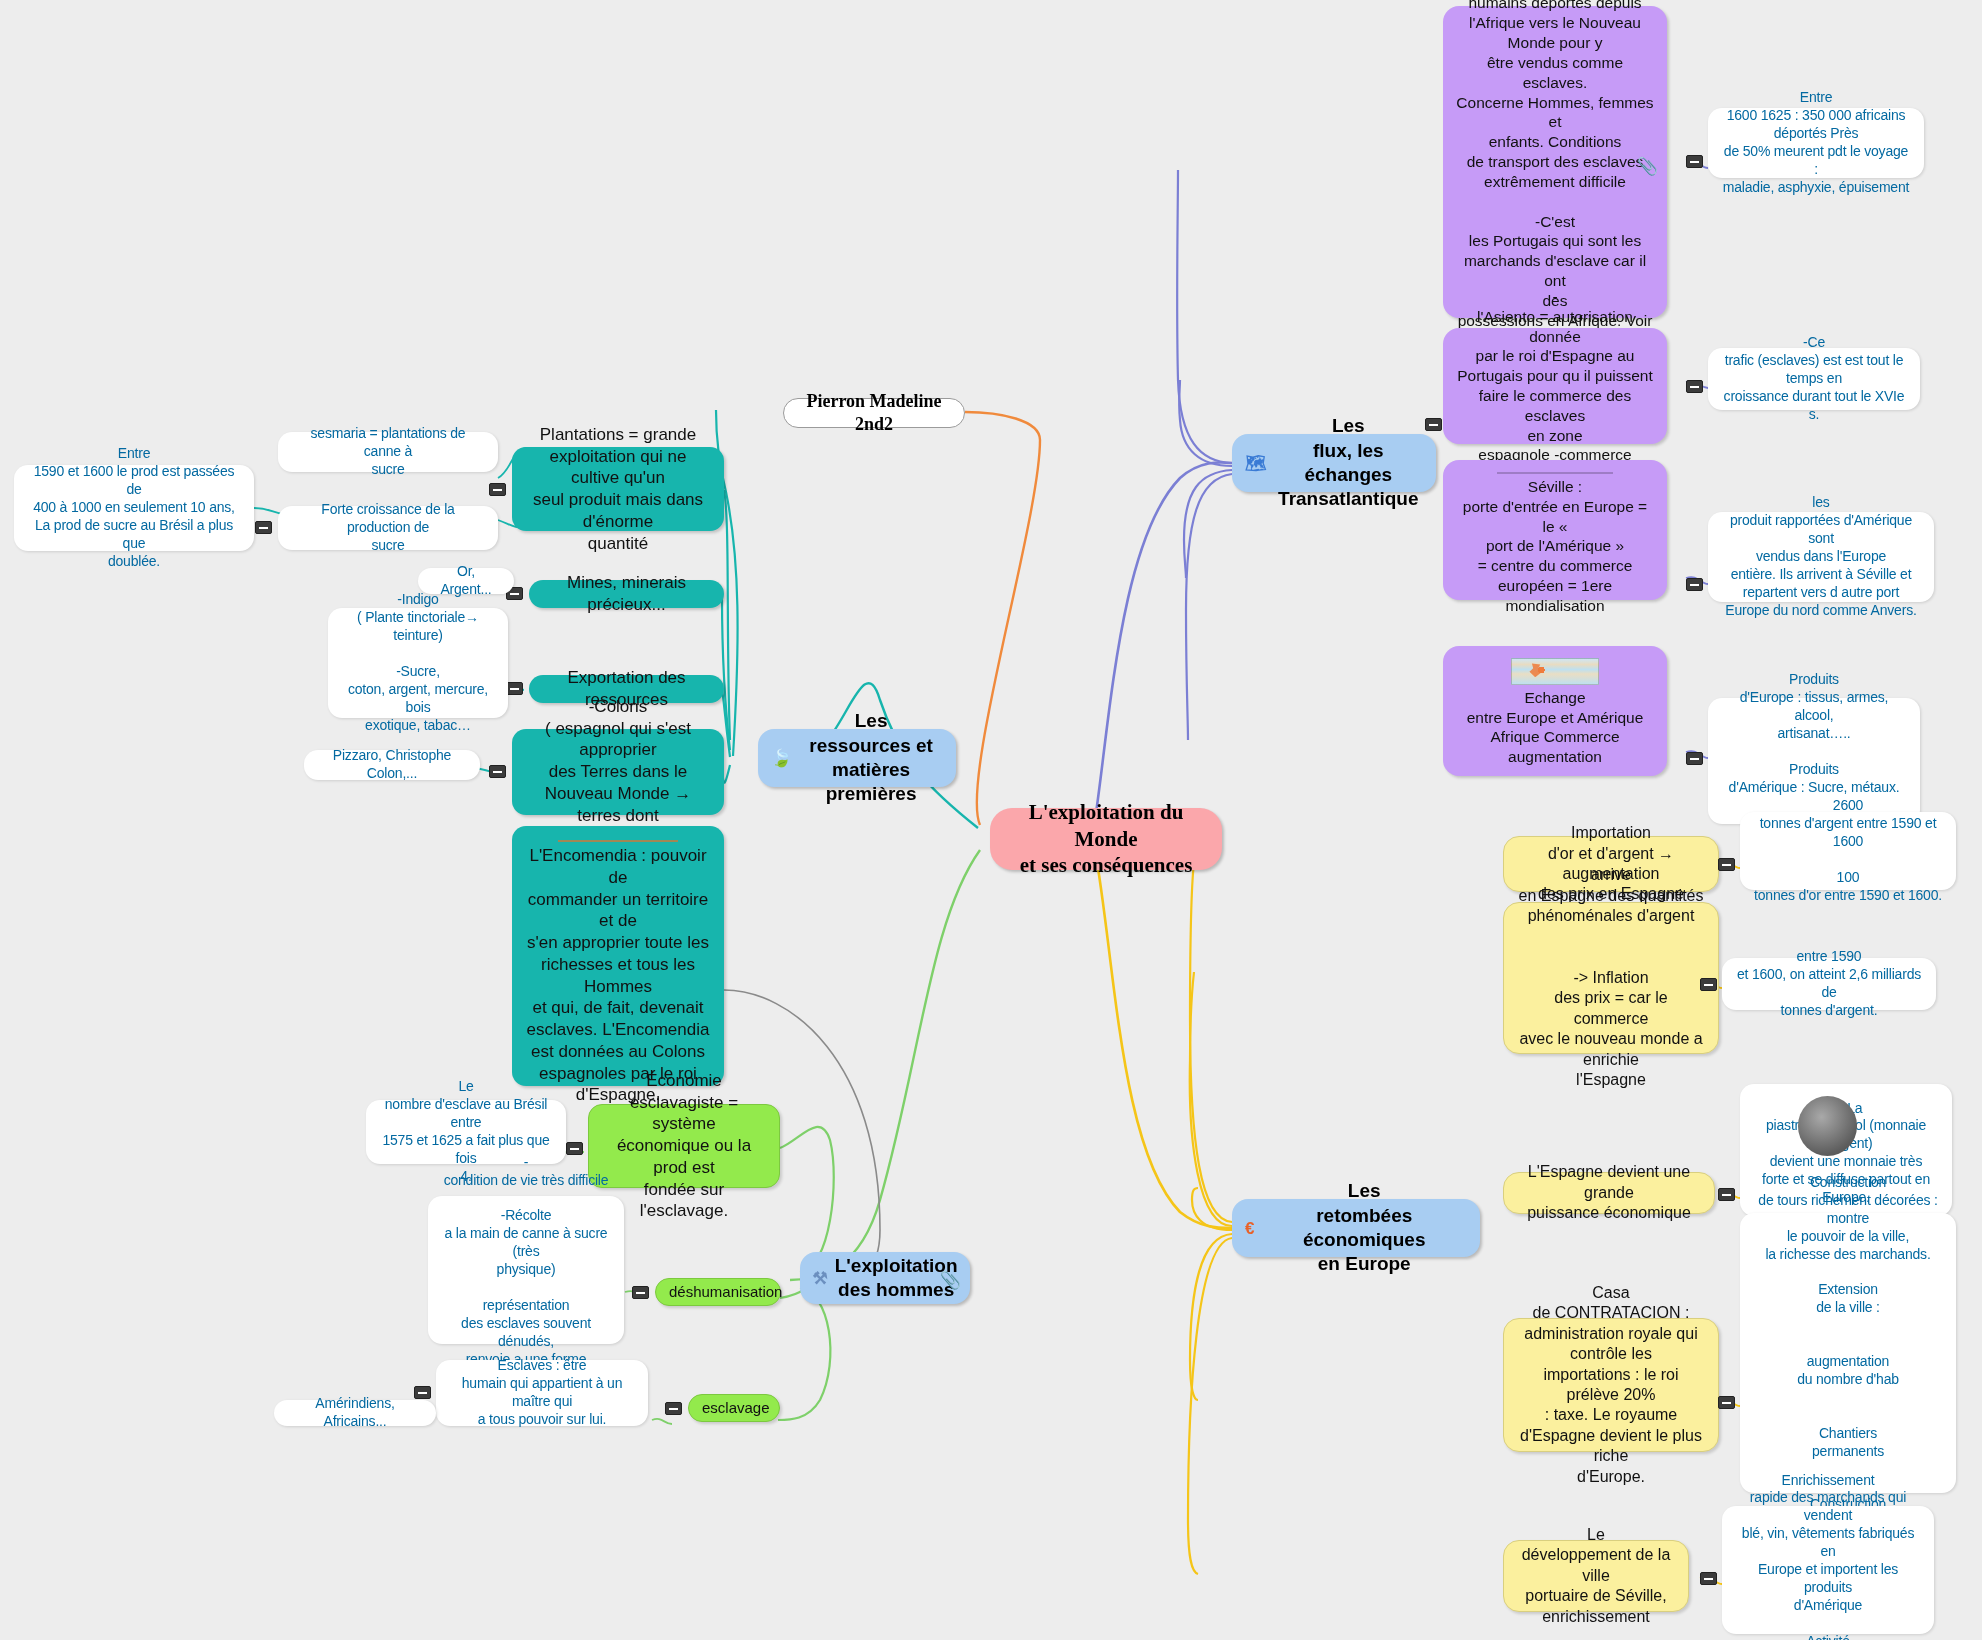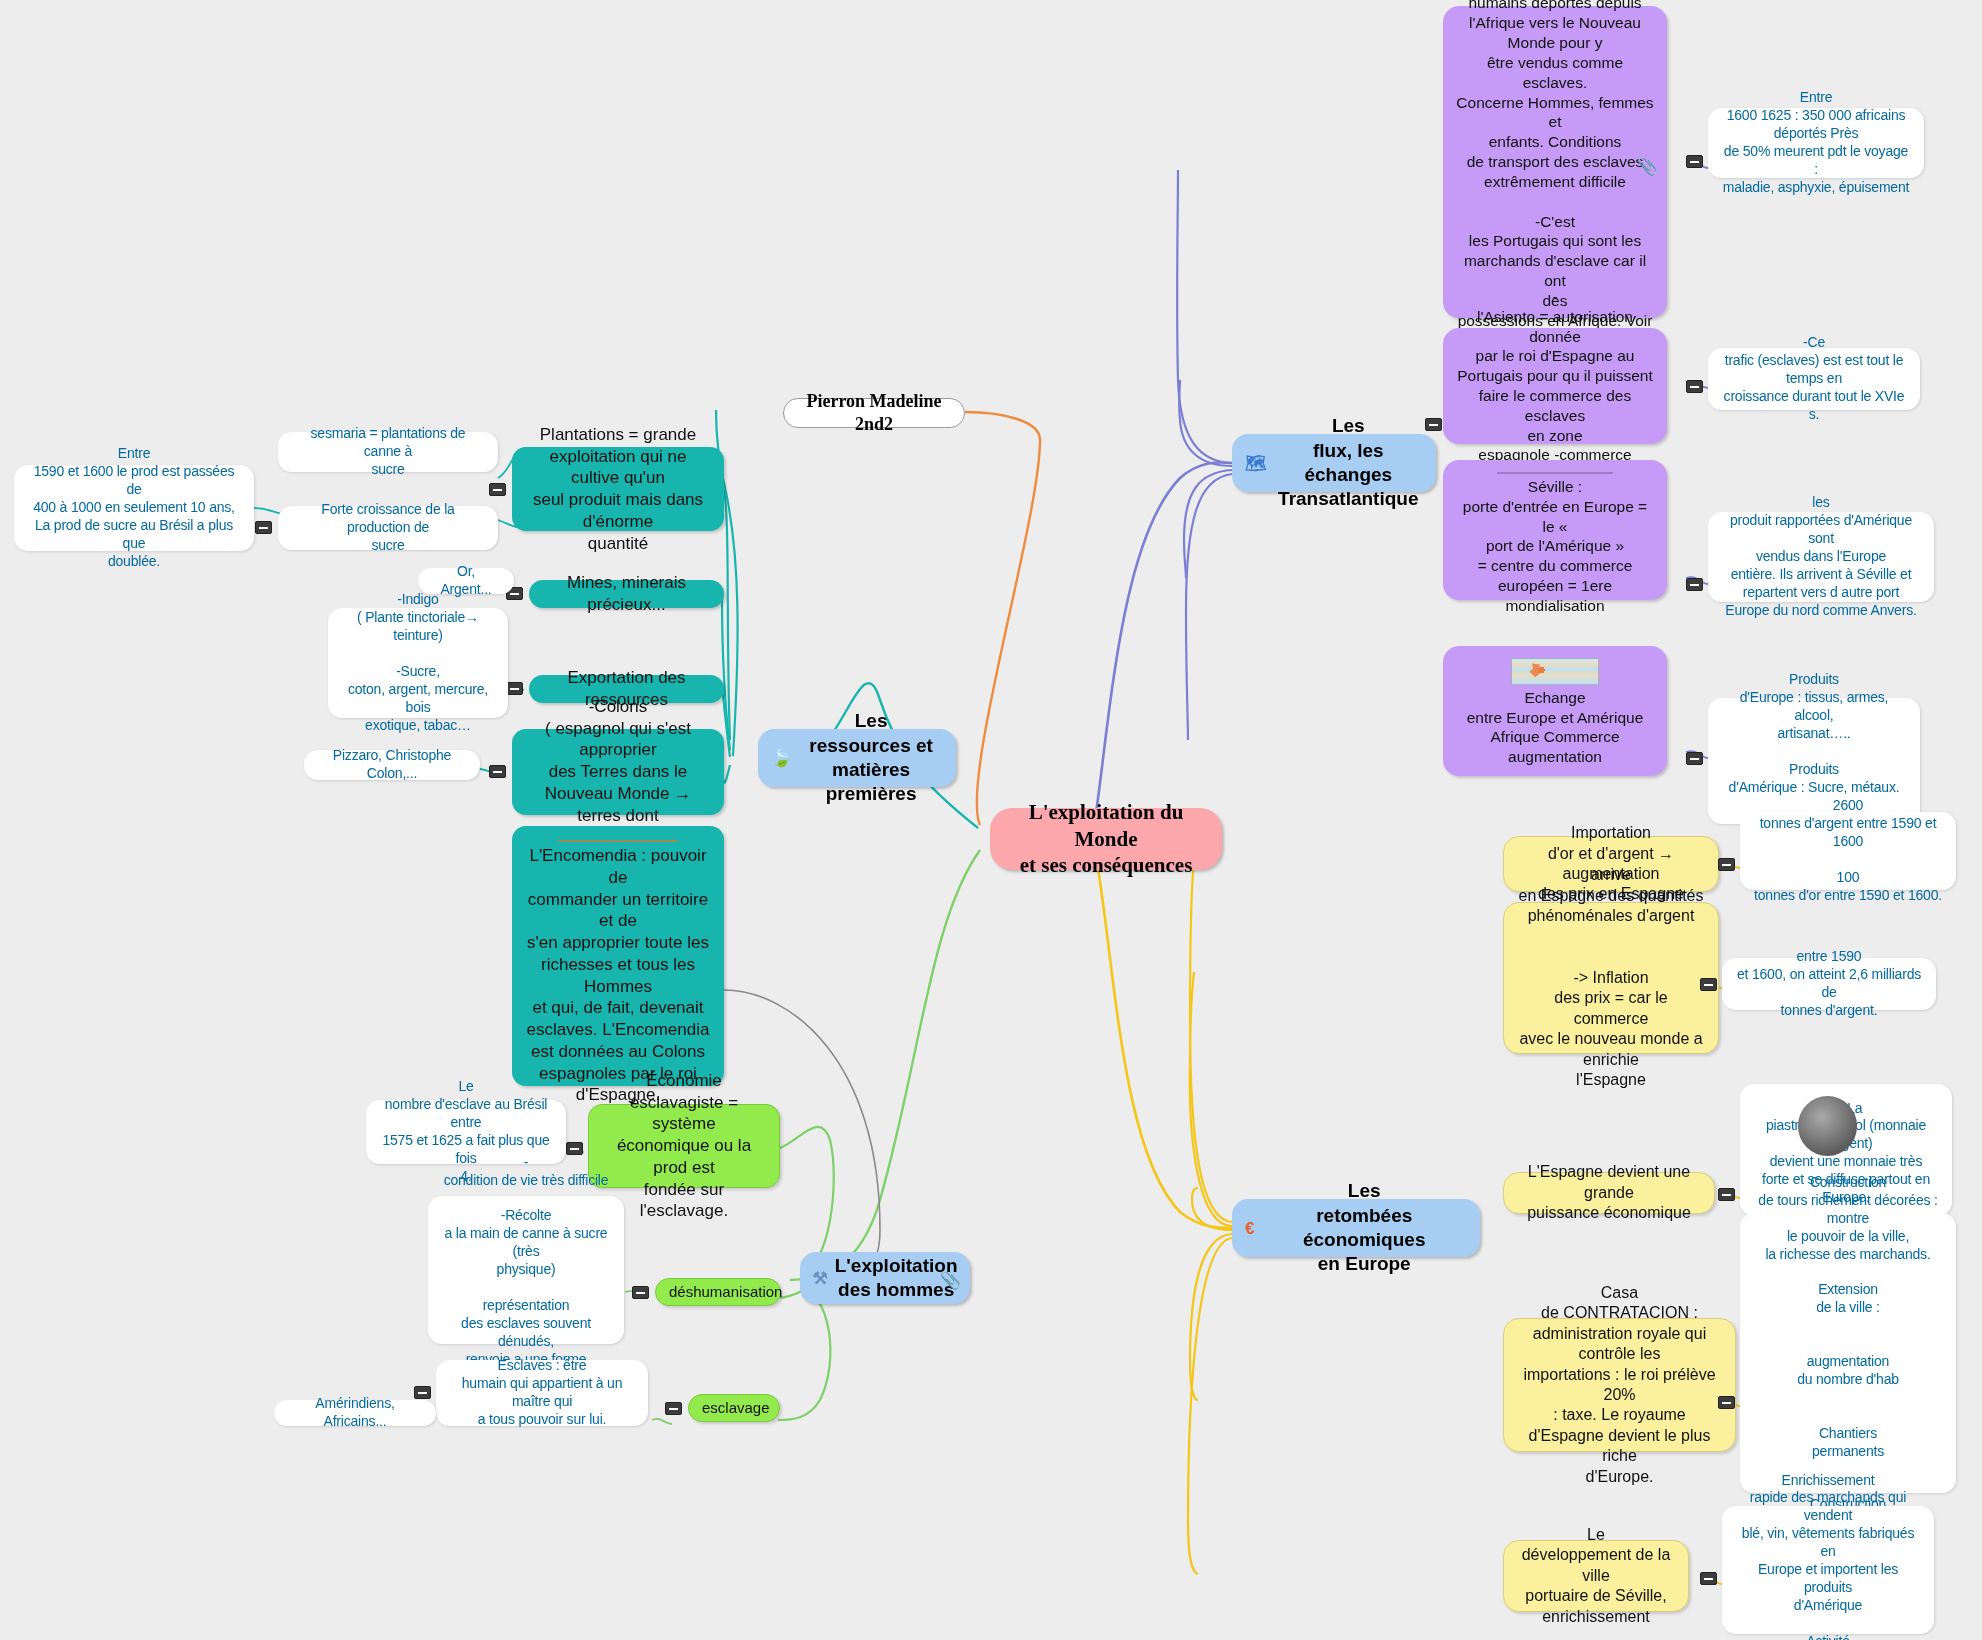--- a/index.html
+++ b/index.html
@@ -558,21 +558,21 @@
 
   <div class="node white narrow pad" style="left:1740px; top:1084px; width:212px; height:132px; justify-content:flex-start; padding-top:12px;">
     <div class="nodeimg img-coin" style="width:142px; height:50px; border:none;"></div>
     <span class="txt">→ La
 piastre espagnol (monnaie d'argent)
 devient une monnaie très
 forte et se diffuse partout en
 Europe.</span>
   </div>
 
-  <div class="node yellow pad" style="left:1503px; top:1318px; width:233px; height:134px;">
+  <div class="node yellow pad" style="left:1503px; top:1318px; width:216px; height:134px;">
     <span class="txt">Casa
 de CONTRATACION :
 administration royale qui
 contrôle les
 importations : le roi prélève 20%
 : taxe. Le royaume
 d'Espagne devient le plus riche
 d'Europe.</span>
   </div>
   <div class="handle" style="left:1718px; top:1396px;"></div>

